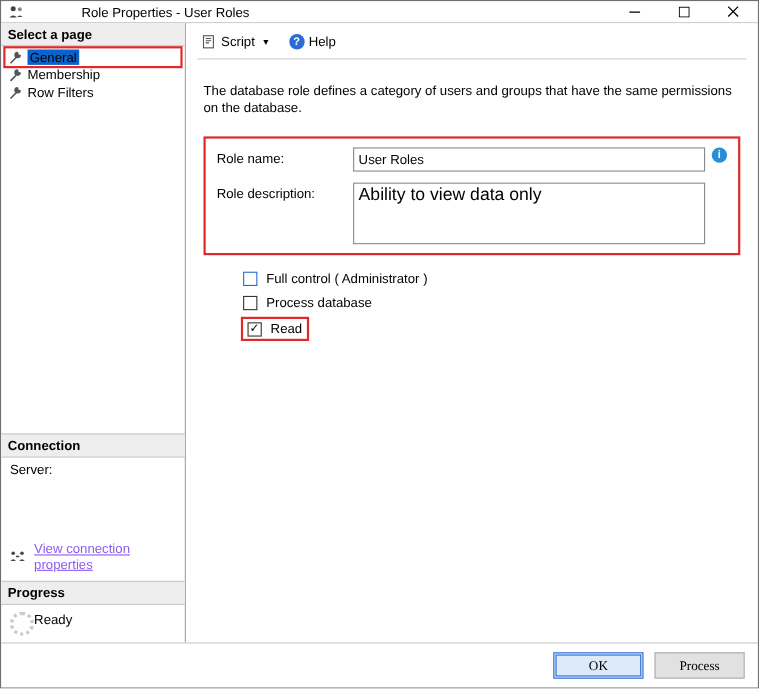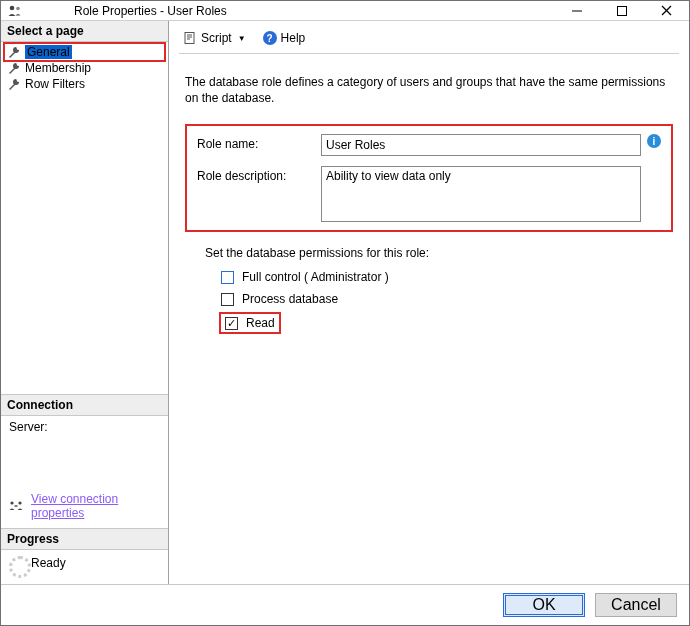--- a/index.html
+++ b/index.html
@@ -31,30 +31,30 @@
   .toolbar { display: flex; align-items: center; gap: 4px; padding: 2px 0 6px 0; border-bottom: 1px solid #d0d0d0; margin-bottom: 20px; }
   .tool-btn { display: flex; align-items: center; gap: 4px; padding: 2px 4px; }
   .tool-sep { width: 1px; }
   .drop-arrow { font-size: 8px; margin-left: 2px; }
   .help-icon { width: 14px; height: 14px; border-radius: 50%; background: #2a6bd8; color: #fff; display: inline-flex; align-items: center; justify-content: center; font-weight: bold; font-size: 10px; }
   .info-icon { width: 14px; height: 14px; border-radius: 50%; background: #2a8dd8; color: #fff; display: inline-flex; align-items: center; justify-content: center; font-weight: bold; font-size: 10px; margin-left: 6px; }
   .intro { margin: 0 10px 18px 6px; line-height: 1.35; }
   .form-box { border: 2px solid #e02a2a; padding: 8px 10px 8px 10px; margin: 0 6px 14px 6px; display: grid; grid-template-columns: 124px 1fr auto; row-gap: 10px; align-items: start; }
   .form-label { padding-top: 3px; }
   .text-input { width: 100%; height: 22px; border: 1px solid #888; padding: 2px 4px; font-family: inherit; font-size: 12px; }
-  .text-area { width: 100%; height: 56px; border: 1px solid #888; padding: 2px 4px; font-family: inherit; font-size: 12px; resize: none; }
+  .text-area { width: 100%; height: 56px; border: 1px solid #888; padding: 2px 4px; font-family: inherit; font-size: 16px; resize: none; }
   .perm-section { margin: 0 6px 0 6px; }
   .perm-title { margin: 0 0 10px 20px; }
   .perm-row { display: flex; align-items: center; gap: 8px; margin: 0 0 8px 36px; }
   .perm-row.highlight { border: 2px solid #e02a2a; display: inline-flex; padding: 2px 4px; margin-left: 34px; margin-top: -2px; }
   .chk { width: 13px; height: 13px; border: 1px solid #333; display: inline-flex; align-items: center; justify-content: center; font-size: 11px; line-height: 1; }
   .chk.blue { border-color: #2a6bd8; color: #2a6bd8; }
   .chk.checked::before { content: "✓"; }
   .footer { border-top: 1px solid #c8c8c8; padding: 8px 12px; display: flex; justify-content: flex-end; gap: 10px; }
-  .btn { min-width: 82px; height: 24px; border: 1px solid #adadad; background: #e1e1e1; display: inline-flex; align-items: center; justify-content: center; font-family: Liberation Sans, sans-serif; font-size: 16px; }
+  .btn { min-width: 82px; height: 24px; border: 1px solid #adadad; background: #e1e1e1; display: inline-flex; align-items: center; justify-content: center; font-family: Liberation Serif, serif; font-size: 12px; }
   .btn.primary { border: 1px solid #2a6bd8; background: #dceaf9; outline: 1px solid #2a6bd8; outline-offset: -3px; }
   svg { display: block; }
   .role-title-icon path { fill: #444; }
 </style>
 </head>
 <body>
 
 <div class="window">
 
   <div class="titlebar">
@@ -168,35 +168,34 @@
           <div class="form-label">Role name:</div>
           <input type="text" class="text-input" value="User Roles" style="">
           <span class="info-icon">i</span>
 
           <div class="form-label">Role description:</div>
           <textarea class="text-area" style="">Ability to view data only</textarea>
           <span></span>
         </div>
 
         <div class="perm-section">
-          <div class="perm-title">Set the database permissions for this role:</div>
           <div class="perm-row">
             <span class="chk blue"></span>
             <span>Full control ( Administrator )</span>
           </div>
           <div class="perm-row">
             <span class="chk"></span>
             <span>Process database</span>
           </div>
           <div class="perm-row highlight">
             <span class="chk checked"></span>
             <span>Read</span>
           </div>
         </div>
       </div>
     </div>
 
     <div class="footer">
       <button class="btn primary">OK</button>
-      <button class="btn">Cancel</button>
+      <button class="btn">Process</button>
     </div>
   </div>
 </div>
 
 </body></html>

